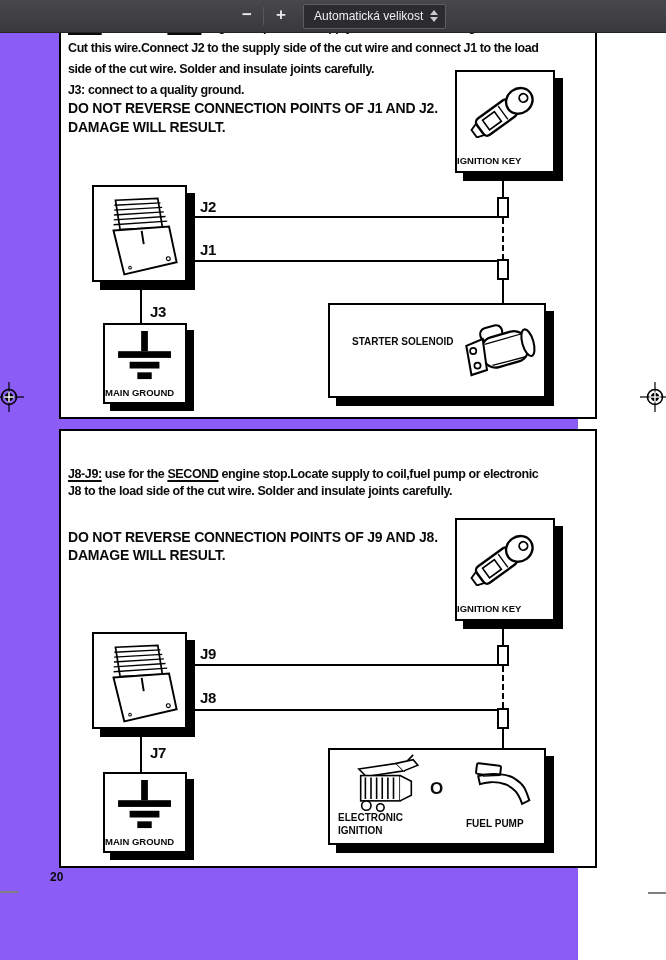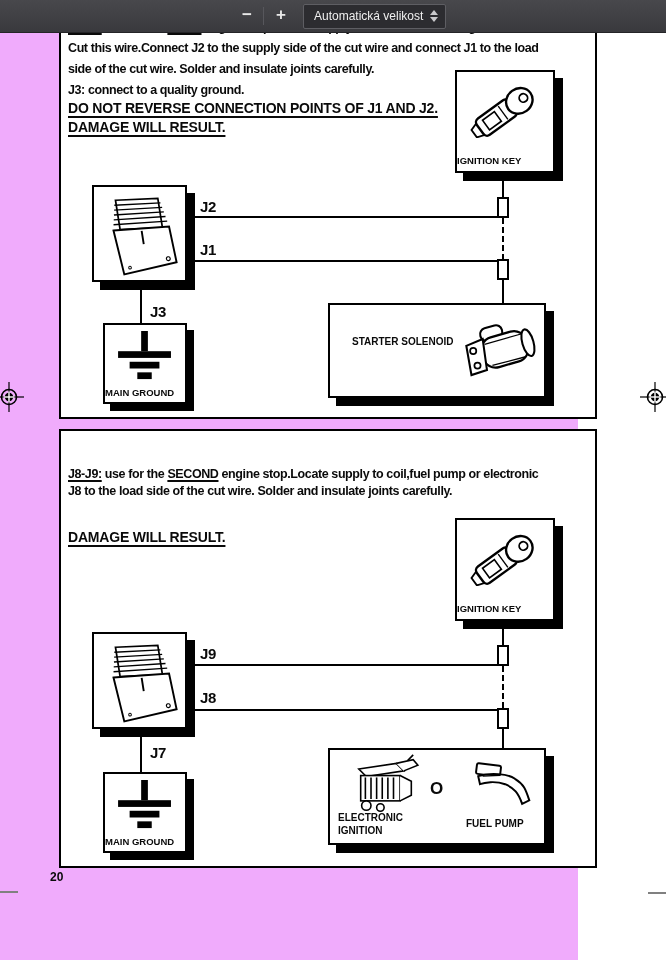--- a/index.html
+++ b/index.html
@@ -14,30 +14,30 @@
   .tb-select{position:absolute;left:303px;top:4px;width:141px;height:23px;background:#2c2c30;
              border:1px solid #5e5e63;border-radius:2px;}
   .tb-select .lbl{position:absolute;left:10px;top:0;height:39px;line-height:23px;
                   font-size:12px;color:#efefef;white-space:nowrap;}
   .tb-arrows{position:absolute;right:7px;top:5px;}
   .tri-up{width:0;height:0;border-left:4px solid transparent;border-right:4px solid transparent;
           border-bottom:5px solid #c9c9cc;}
   .tri-down{width:0;height:0;border-left:4px solid transparent;border-right:4px solid transparent;
             border-top:5px solid #c9c9cc;margin-top:2px;}
   
-  .page{position:absolute;left:0;top:0;width:578px;height:960px;background:#f0abfc;}
+  .page{position:absolute;left:0;top:0;width:578px;height:960px;background:#8b5cf6;}
   .secbox{position:absolute;border:2px solid #000;background:#fff;box-sizing:border-box;}
   .para{position:absolute;font-weight:bold;}
   .s1-para{line-height:21px;font-size:12.5px;letter-spacing:-0.4px;}
   .s2-para{line-height:17px;font-size:12.5px;letter-spacing:-0.4px;}
   .t-line{white-space:nowrap;}
   .sb{font-weight:bold;}
   .su{text-decoration:underline;text-decoration-thickness:2px;text-underline-offset:2px;}
   .warn{position:absolute;font-size:14px;font-weight:bold;letter-spacing:-0.2px;}
-  .warn div{text-decoration:underline;text-decoration-thickness:2px;text-underline-offset:3px;
+  .warn div{text-decoration-thickness:2px;text-underline-offset:3px;
             white-space:nowrap;}
   .s1-warn div{line-height:19px;}
   .s2-warn div{line-height:17.5px;}
   .shadowbox{position:absolute;background:#fff;border:2px solid #000;box-sizing:border-box;
              box-shadow:8px 8px 0 #000;}
   .boxlabel{position:absolute;text-align:left;font-weight:bold;font-size:9.5px;line-height:11px;
             letter-spacing:0;}
   .jlabel{position:absolute;font-size:15px;font-weight:bold;letter-spacing:-0.3px;}
   .hwire{position:absolute;height:2px;background:#000;}
   .vwire{position:absolute;width:2px;background:#000;}
@@ -167,20 +167,21 @@
     </div>
 
     <div class="secbox" style="left:59px;top:429px;width:538px;height:439px;"></div>
 
     <div class="para s2-para" style="left:68px;top:466px;">
         <div class="t-line"><span class="sb su">J8-J9:</span><span> use for the </span><span class="sb su">SECOND</span><span> engine stop.Locate supply to coil,fuel pump or electronic</span></div>
         <div class="t-line"><span class="sb">J8</span><span> to the load side of the cut wire. Solder and insulate joints carefully.</span></div>
       </div>
 
     <div class="warn s2-warn" style="left:68px;top:529px;">
+      <div>DO NOT REVERSE CONNECTION POINTS OF J9 AND J8.</div>
       <div>DAMAGE WILL RESULT.</div>
     </div>
 
     <div class="shadowbox" style="left:455px;top:518px;width:100px;height:103px;">
       <svg style="position:absolute;left:3px;top:2px;" width="92" height="64" viewBox="0 0 96 70">
         <g transform="rotate(-36 48 40)" stroke="#000" fill="#fff">
           <path d="M14,32 L5,35 L5,45 L14,48 Z" stroke-width="2"></path>
           <rect x="13" y="29" width="44" height="22" rx="5" stroke-width="2.6"></rect>
           <ellipse cx="66" cy="40" rx="15" ry="13.5" stroke-width="2.6"></ellipse>
           <circle cx="71.5" cy="40" r="4.6" stroke-width="2"></circle>

